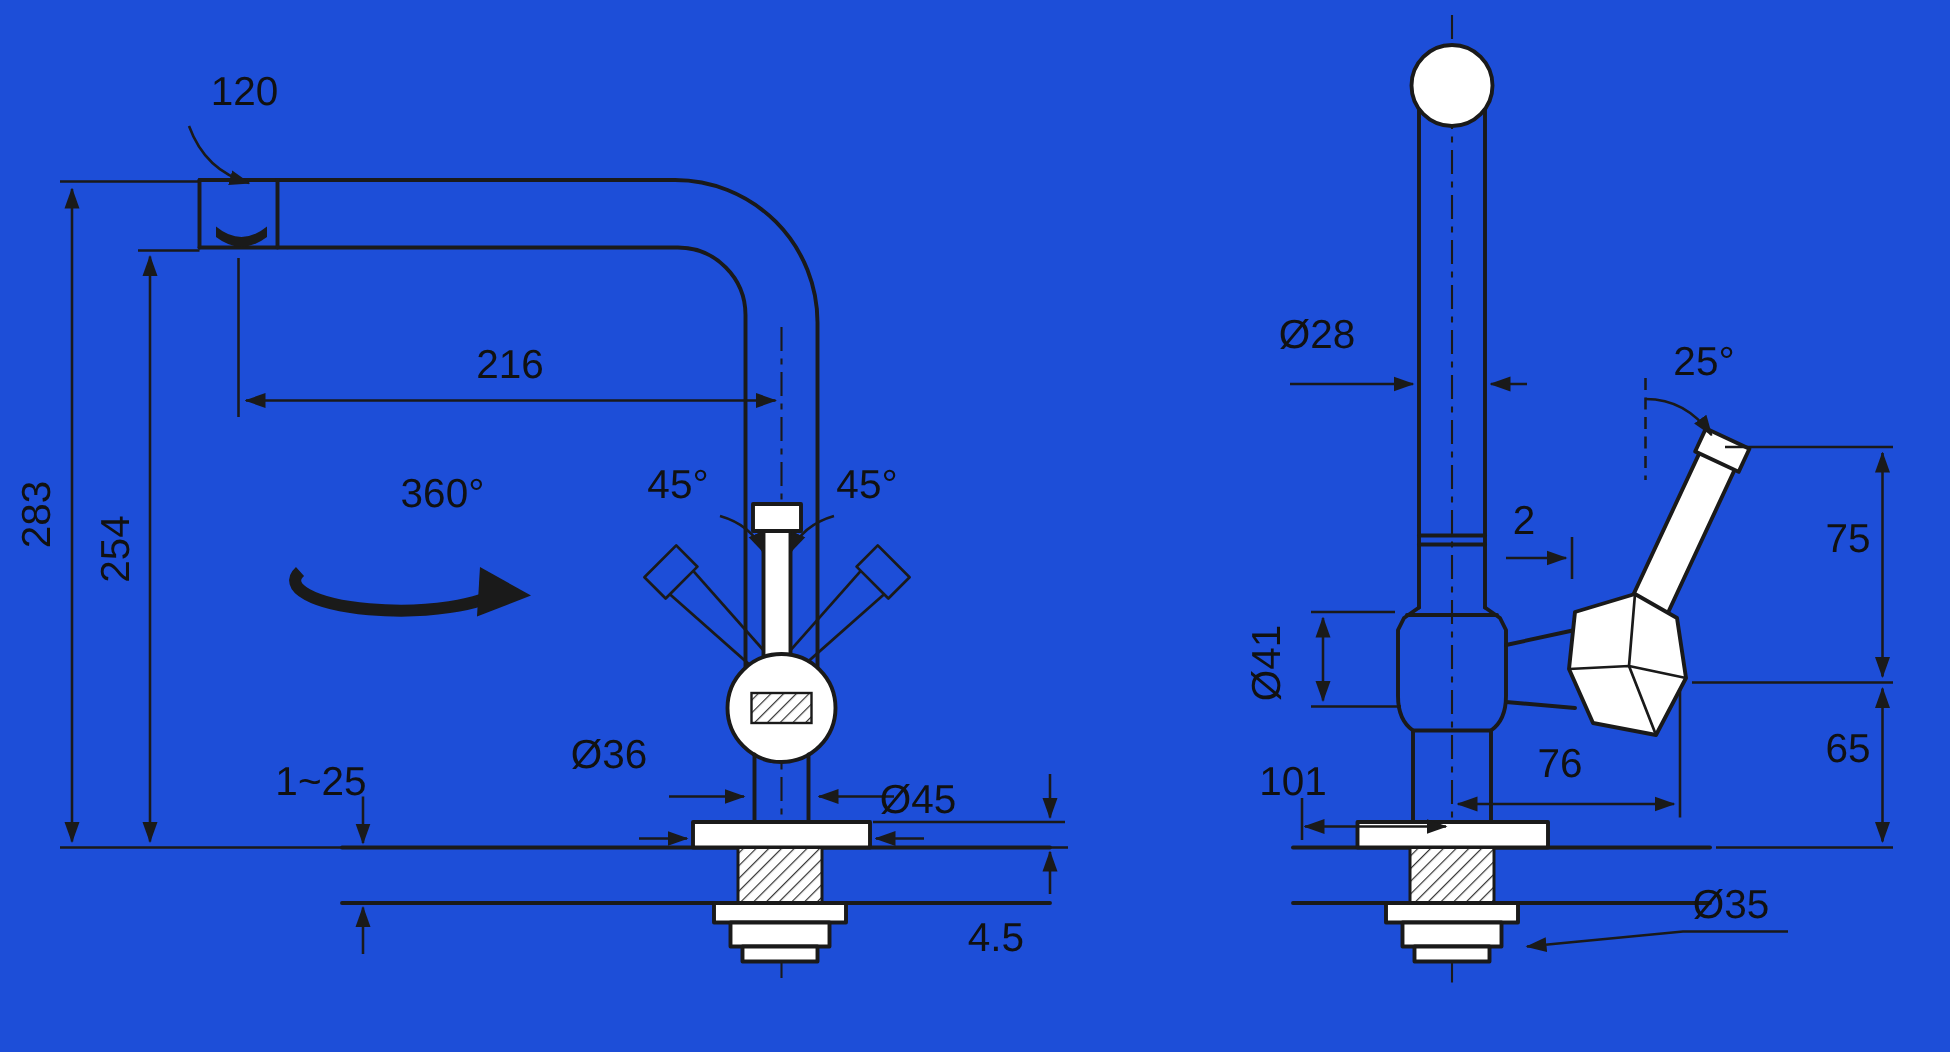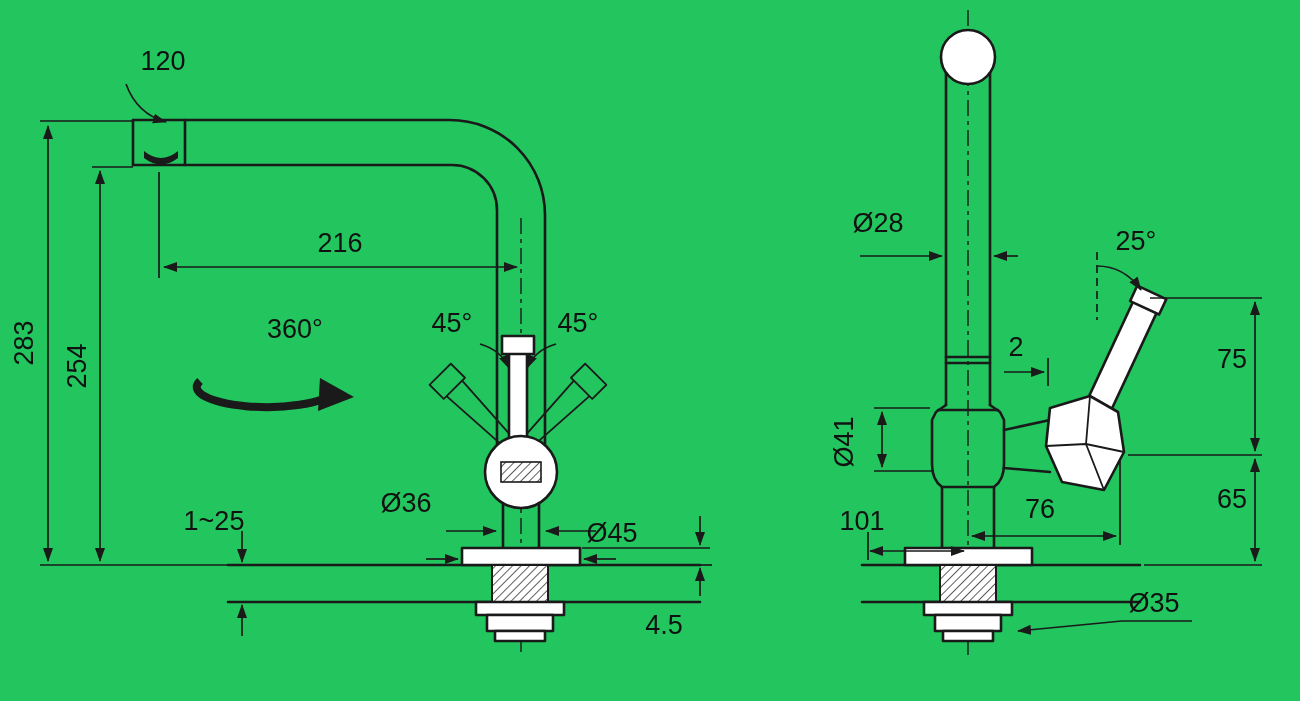--- a/index.html
+++ b/index.html
@@ -1,16 +1,16 @@
 <!DOCTYPE html>
 <html><head>
 <meta charset="utf-8">
 <style>
   html,body{margin:0;padding:0;background:#ffffff;}
-  .canvas{position:relative;width:1300px;height:701px;background:#22c55e;overflow:hidden;
+  .canvas{position:relative;width:1300px;height:701px;background:#1d4ed8;overflow:hidden;
           font-family:"Liberation Sans",sans-serif;}
   svg{display:block;}
   text{font-family:"Liberation Sans",sans-serif;}
   .o  {fill:none;stroke:#1a1a1a;stroke-width:2.6;stroke-linejoin:round;stroke-linecap:round;}
   .of {fill:#ffffff;stroke:#1a1a1a;stroke-width:2.6;stroke-linejoin:round;}
   .thin{fill:none;stroke:#1a1a1a;stroke-width:1.8;stroke-linejoin:round;}
   .d  {fill:none;stroke:#1a1a1a;stroke-width:1.7;}
   .dash{stroke-dasharray:8 5;}
   .c  {fill:none;stroke:#1a1a1a;stroke-width:1.4;stroke-dasharray:16 5 4 5;}
   .lbl{font-size:27px;fill:#111111;}

